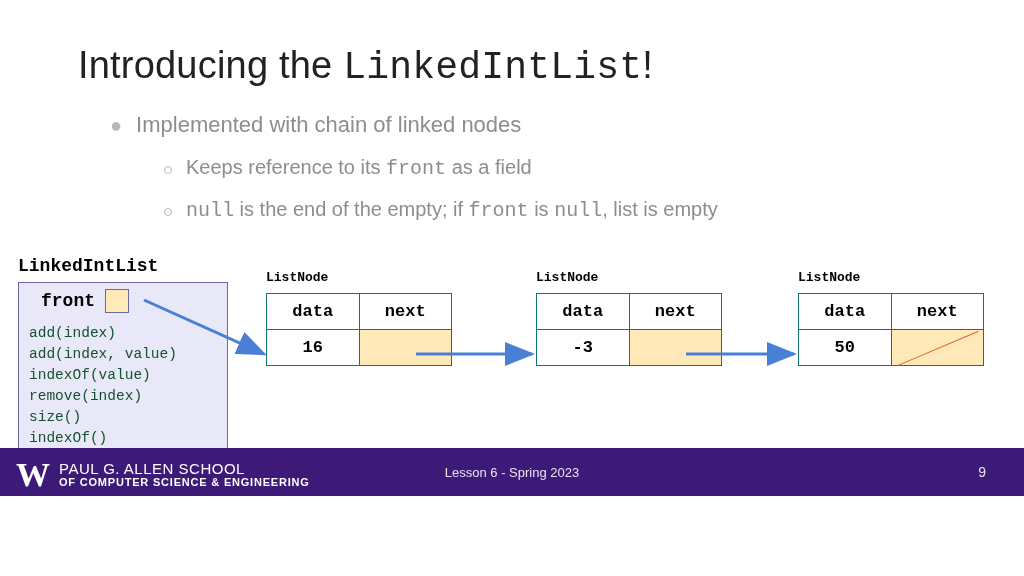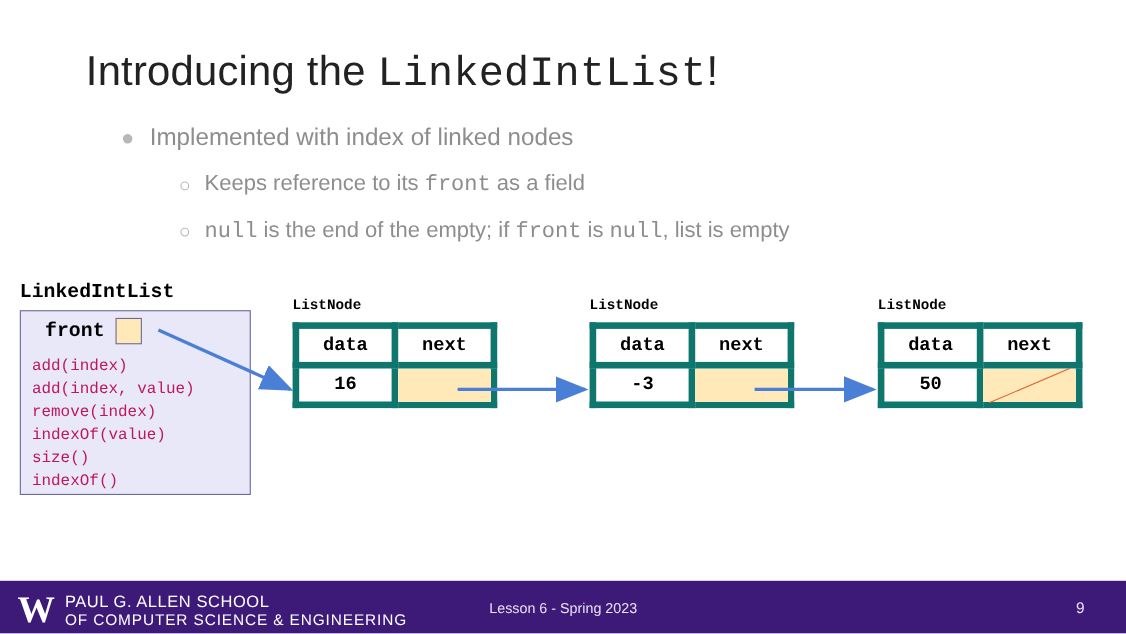--- a/index.html
+++ b/index.html
@@ -1,71 +1,71 @@
 <!DOCTYPE html>
 <html><head>
 <meta charset="utf-8">
 <style>
   * { box-sizing: border-box; margin: 0; padding: 0; }
   html, body { width: 1024px; height: 576px; font-family: "Segoe UI", "Helvetica Neue", Arial, sans-serif; background: #fff; position: relative; overflow: hidden; }
   .mono { font-family: "Courier New", Courier, monospace; }
-  .slide { position: relative; width: 1024px; height: 576px; }
+  .slide { position: relative; width: 1024px; height: 496px; }
 
   .title { position: absolute; left: 78px; top: 44px; font-size: 38px; font-weight: 400; color: #222; letter-spacing: .2px; }
   .title .mono { font-weight: 400; }
 
   .bullets { position: absolute; left: 110px; top: 112px; color: #8d8d8d; font-size: 22px; }
   .bullets .b1 { display: flex; align-items: baseline; gap: 14px; margin-bottom: 18px; }
   .bullets .b1 .dot { color: #b8b8b8; font-size: 20px; line-height: 1; }
   .bullets .sub { margin-left: 54px; display: flex; align-items: baseline; gap: 14px; margin-bottom: 18px; font-size: 20px; }
   .bullets .sub .ring { width: 8px; height: 8px; border: 1.5px solid #b8b8b8; border-radius: 50%; display: inline-block; margin-top: 6px; flex: none; }
   .bullets .mono { color: #8d8d8d; }
 
   .diagram { position: absolute; left: 16px; top: 256px; width: 992px; height: 230px; }
 
   .lil-label { font-family: "Courier New", monospace; font-weight: bold; font-size: 18px; position: absolute; left: 2px; top: 0; }
   .lil-box { position: absolute; left: 2px; top: 26px; width: 210px; height: 168px; background: #e8e8f8; border: 1px solid #6a6aa0; padding: 6px 10px 8px 10px; }
   .lil-front-row { display: flex; align-items: center; gap: 10px; margin-bottom: 10px; margin-left: 12px; }
   .lil-front { font-family: "Courier New", monospace; font-weight: bold; font-size: 18px; }
   .front-cell { width: 24px; height: 24px; background: #ffe9b8; border: 1px solid #6a6aa0; }
-  .methods { font-family: "Courier New", monospace; font-size: 14.5px; line-height: 1.45; color: #be185d; }
+  .methods { font-family: "Courier New", monospace; font-size: 14.5px; line-height: 1.45; color: #14532d; }
 
   .node { position: absolute; width: 186px; }
   .node .node-label { font-family: "Courier New", monospace; font-weight: bold; font-size: 13px; margin-bottom: 8px; }
   .node table { border-collapse: collapse; width: 100%; }
-  .node th, .node td { border: 6px solid #0f766e; height: 36px; text-align: center; font-family: "Courier New", monospace; font-size: 17px; font-weight: bold; background: #fff; }
+  .node th, .node td { border: 1px solid #0f766e; height: 36px; text-align: center; font-family: "Courier New", monospace; font-size: 17px; font-weight: bold; background: #fff; }
   .node th { font-weight: bold; }
   .node td.next-cell { background: #ffe9b8; position: relative; }
   .slash { position: absolute; inset: 0; }
   .slash::before { content: ""; position: absolute; left: 2px; right: 2px; top: 50%; border-top: 1.6px solid #e06030; transform: rotate(-23deg); transform-origin: center; }
 
   .footer { position: absolute; left: 0; bottom: 0; width: 1024px; height: 48px; background: #3d1a78; color: #e9e2f3; display: flex; align-items: center; }
   .footer .center { position: absolute; left: 0; right: 0; text-align: center; font-size: 13px; color: #e9e2f3; }
   .footer .pageno { position: absolute; right: 38px; font-size: 14px; }
   .w-logo { position: absolute; left: 16px; bottom: 4px; display: flex; align-items: center; gap: 10px; color: #fff; }
   .w-mark { font-family: Georgia, "Times New Roman", serif; font-weight: bold; font-size: 34px; line-height: 1; letter-spacing: -1px; }
   .school { line-height: 1.05; }
   .school .l1 { font-size: 15px; letter-spacing: .5px; font-weight: 500; }
-  .school .l2 { font-size: 14px; letter-spacing: .8px; font-weight: 400; }
+  .school .l2 { font-size: 11px; letter-spacing: .8px; font-weight: 700; }
 
   svg.arrows { position: absolute; left: 0; top: 0; width: 992px; height: 230px; pointer-events: none; }
 </style>
 </head>
 <body>
 
 <div class="slide">
 
   <div class="title">
     <span>Introducing the </span><span class="mono">LinkedIntList</span><span>!</span>
   </div>
 
   <div class="bullets">
     <div class="b1">
       <span class="dot">●</span>
-      <span>Implemented with index of linked nodes</span>
+      <span>Implemented with chain of linked nodes</span>
     </div>
     <div class="sub">
       <span class="ring"></span>
       <span>
         <span>Keeps reference to its </span><span class="mono">front</span><span> as a field</span>
       </span>
     </div>
     <div class="sub">
       <span class="ring"></span>
       <span>
@@ -77,22 +77,22 @@
   <div class="diagram">
     <div class="lil-label">LinkedIntList</div>
     <div class="lil-box">
       <div class="lil-front-row">
         <span class="lil-front">front</span>
         <span class="front-cell"></span>
       </div>
       <div class="methods">
         <div>add(index)</div>
         <div>add(index, value)</div>
+        <div>indexOf(value)</div>
         <div>remove(index)</div>
-        <div>indexOf(value)</div>
         <div>size()</div>
         <div>indexOf()</div>
       </div>
     </div>
 
     <div class="node" style="left:250px; top:14px;">
       <div class="node-label">ListNode</div>
       <table>
         <tbody>
             <tr>

